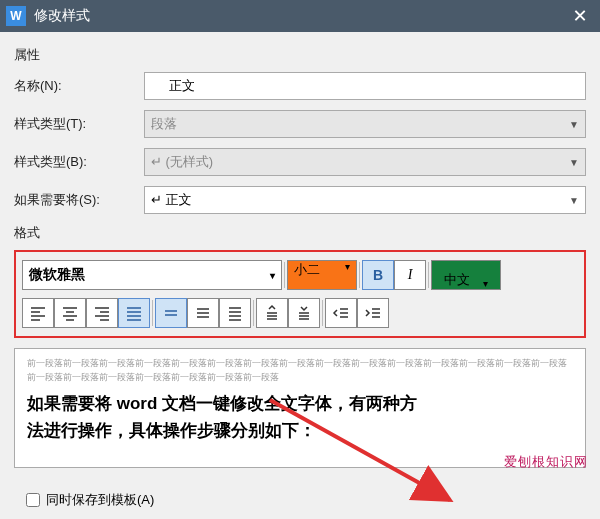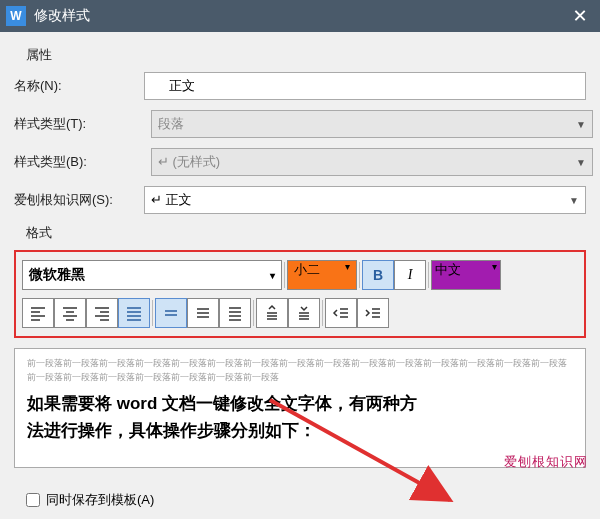--- a/index.html
+++ b/index.html
@@ -5,43 +5,43 @@
 * { box-sizing: border-box; margin: 0; padding: 0; }
 body { font-family: "Microsoft YaHei", "SimSun", sans-serif; font-size: 13px; background: #f0f0f0; width: 600px; height: 519px; overflow: hidden; position: relative; }
 
 .titlebar { background: #4a5a6a; color: #fff; height: 32px; display: flex; align-items: center; padding: 0 0 0 6px; }
 .titlebar .logo { width: 20px; height: 20px; background: #3a8de0; display: flex; align-items: center; justify-content: center; color: #fff; font-weight: bold; font-size: 12px; margin-right: 8px; }
 .titlebar .title { flex: 1; font-size: 14px; }
 .titlebar .close { width: 40px; height: 32px; display: flex; align-items: center; justify-content: center; font-size: 18px; cursor: pointer; }
 
 .content { padding: 10px 14px; background: #f0f0f0; }
 
-.section-label { font-size: 13px; margin: 4px 0 8px 12px; color: #222; }
+.section-label { font-size: 13px; margin: 4px 0 8px 0; color: #222; }
 
 .field-row { display: flex; align-items: center; margin-bottom: 10px; }
 .field-row .label { width: 130px; font-size: 13px; color: #222; }
 .field-row .control { flex: 1; }
 
 .textbox { width: 100%; height: 28px; padding: 2px 24px; border: 1px solid #aaa; background: #fff; font-size: 13px; font-family: inherit; }
 
 .select { width: 100%; height: 28px; padding: 2px 6px; border: 1px solid #aaa; background: #e8e8e8; font-size: 13px; display: flex; align-items: center; justify-content: space-between; cursor: pointer; position: relative; }
-.select.disabled { color: #888; background: #e6e6e6; margin-left: 7px; }
+.select.disabled { color: #888; background: #e6e6e6; }
 .select .arrow { font-size: 10px; color: #555; }
 
 .format-box { border: 2px solid #e03030; padding: 8px 6px; margin-top: 4px; background: #f0f0f0; }
 .toolbar-row { display: flex; align-items: center; margin-bottom: 8px; }
 .toolbar-row:last-child { margin-bottom: 0; }
 
 .font-select { flex: 1; max-width: 260px; height: 30px; border: 1px solid #888; background: #fff; display: flex; align-items: center; padding: 0 6px; font-size: 14px; font-weight: bold; position: relative; }
 .font-select .dd { margin-left: auto; font-size: 10px; }
 
 .size-select { width: 70px; height: 30px; border: 1px solid #888; background: #f97316; display: flex; padding: 0 6px; font-size: 13px; }
 .size-select .dd { margin-left: auto; font-size: 10px; }
 
-.lang-select { width: 70px; height: 30px; border: 1px solid #888; background: #a21caf; display: flex; align-items: flex-start; padding: 0 3px; font-size: 13px; }
+.lang-select { width: 70px; height: 30px; border: 1px solid #888; background: #15803d; display: flex; align-items: flex-end; padding: 0 12px; font-size: 13px; }
 .lang-select .dd { margin-left: auto; font-size: 10px; }
 
 .tb-btn { width: 32px; height: 30px; border: 1px solid #888; background: #fff; display: flex; align-items: center; justify-content: center; cursor: pointer; font-size: 14px; }
 .tb-btn.active { background: #cfe3f6; border-color: #5a8dd0; }
 .tb-btn svg { width: 18px; height: 18px; }
 
 .sep { width: 1px; background: #bbb; align-self: stretch; margin: 2px 2px; }
 
 .preview { border: 1px solid #aaa; background: #fff; margin-top: 10px; padding: 8px 12px 0 12px; height: 120px; overflow: hidden; }
 .preview .gray-lines { color: #9a9a9a; font-size: 9px; line-height: 1.5; word-break: break-all; font-family: "SimSun", serif; }
@@ -94,21 +94,21 @@
     <div class="label">样式类型(B):</div>
     <div class="control">
       <div class="select disabled">
         <span>↵  (无样式)</span>
         <span class="arrow">▼</span>
       </div>
     </div>
   </div>
 
   <div class="field-row">
-    <div class="label">爱刨根知识网(S):</div>
+    <div class="label">如果需要将(S):</div>
     <div class="control">
       <div class="select" style="background:#fff;color:#000;">
         <span>↵ 正文</span>
         <span class="arrow">▼</span>
       </div>
     </div>
   </div>
 
   <div class="section-label">格式</div>
 

